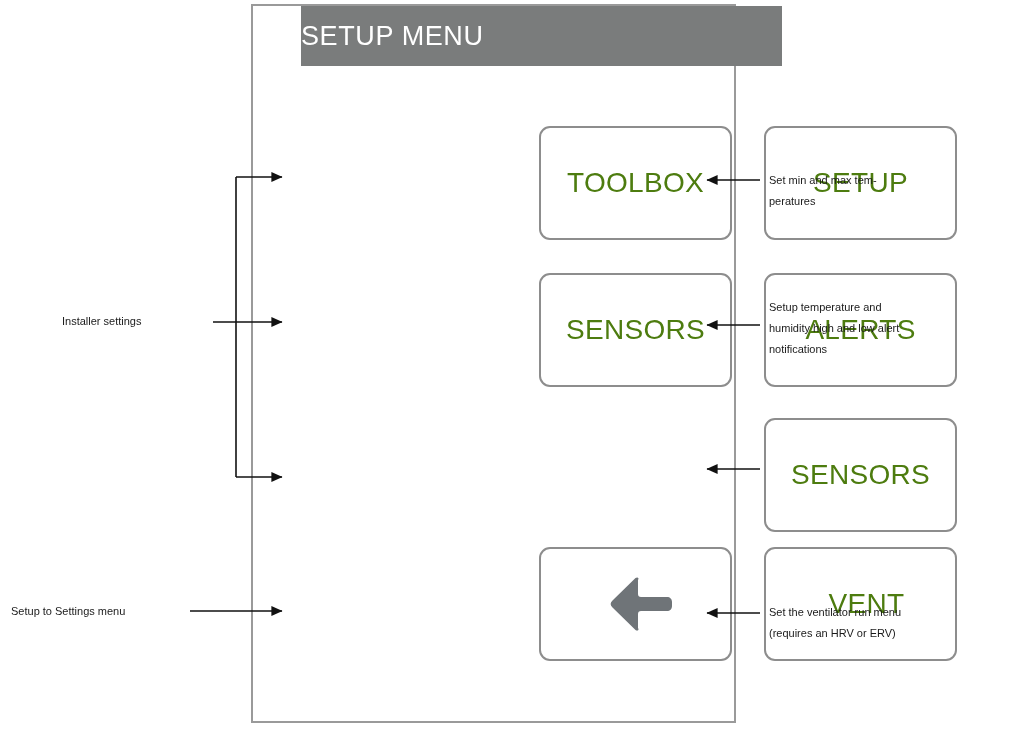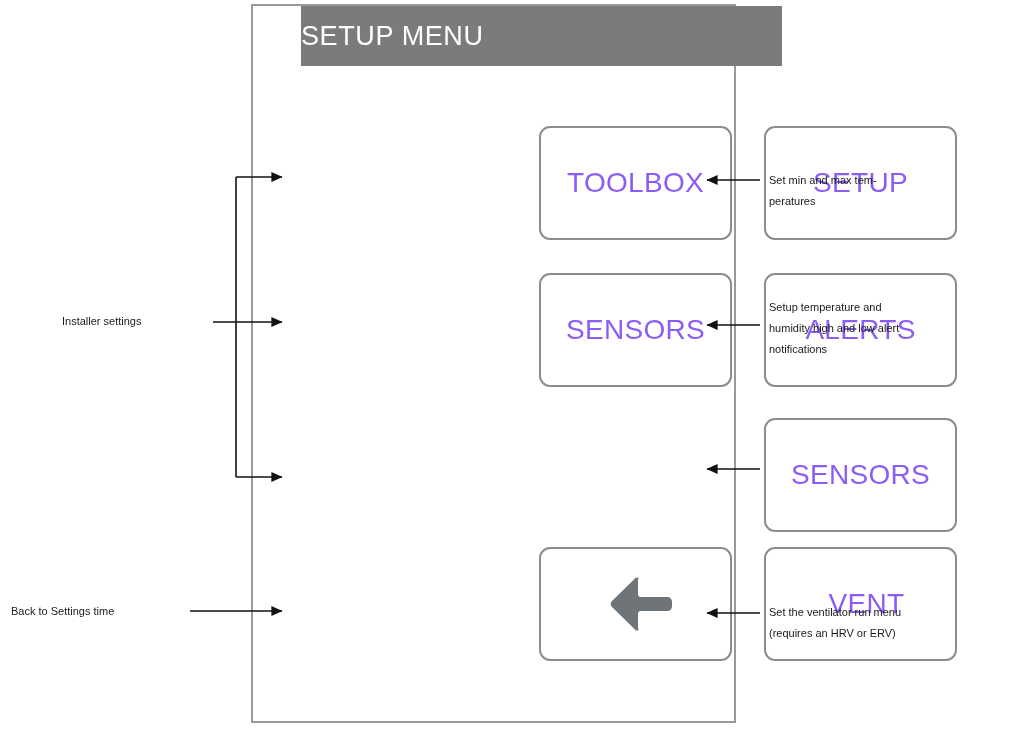--- a/index.html
+++ b/index.html
@@ -61,21 +61,21 @@
     height: 114px;
     border: 2px solid #8d8d8d;
     border-radius: 11px;
     box-sizing: border-box;
     background: #ffffff;
     display: flex;
     align-items: center;
     justify-content: center;
   }
   .btn-label {
-    color: #8b5cf6;
+    color: #4d7c0f;
     font-size: 28px;
     font-weight: 400;
     letter-spacing: 0.3px;
     white-space: nowrap;
   }
 
   .col-left  { left: 286px; }
   .col-right { left: 511px; }
   .row-1 { top: 120px; }
   .row-2 { top: 267px; text-align: right; }
@@ -201,15 +201,15 @@
   <div class="callout callout-right" id="callout-alerts">Setup temperature and
 humidity high and low alert
 notifications</div>
 
 
   <div class="callout callout-right" id="callout-vent">Set the ventilator run menu
 (requires an HRV or ERV)</div>
 
   <div class="callout callout-left" id="callout-installer">Installer settings</div>
 
-  <div class="callout callout-left" id="callout-back">Back to Settings time</div>
+  <div class="callout callout-left" id="callout-back">Setup to Settings menu</div>
 
 </div>
 
 </body></html>

